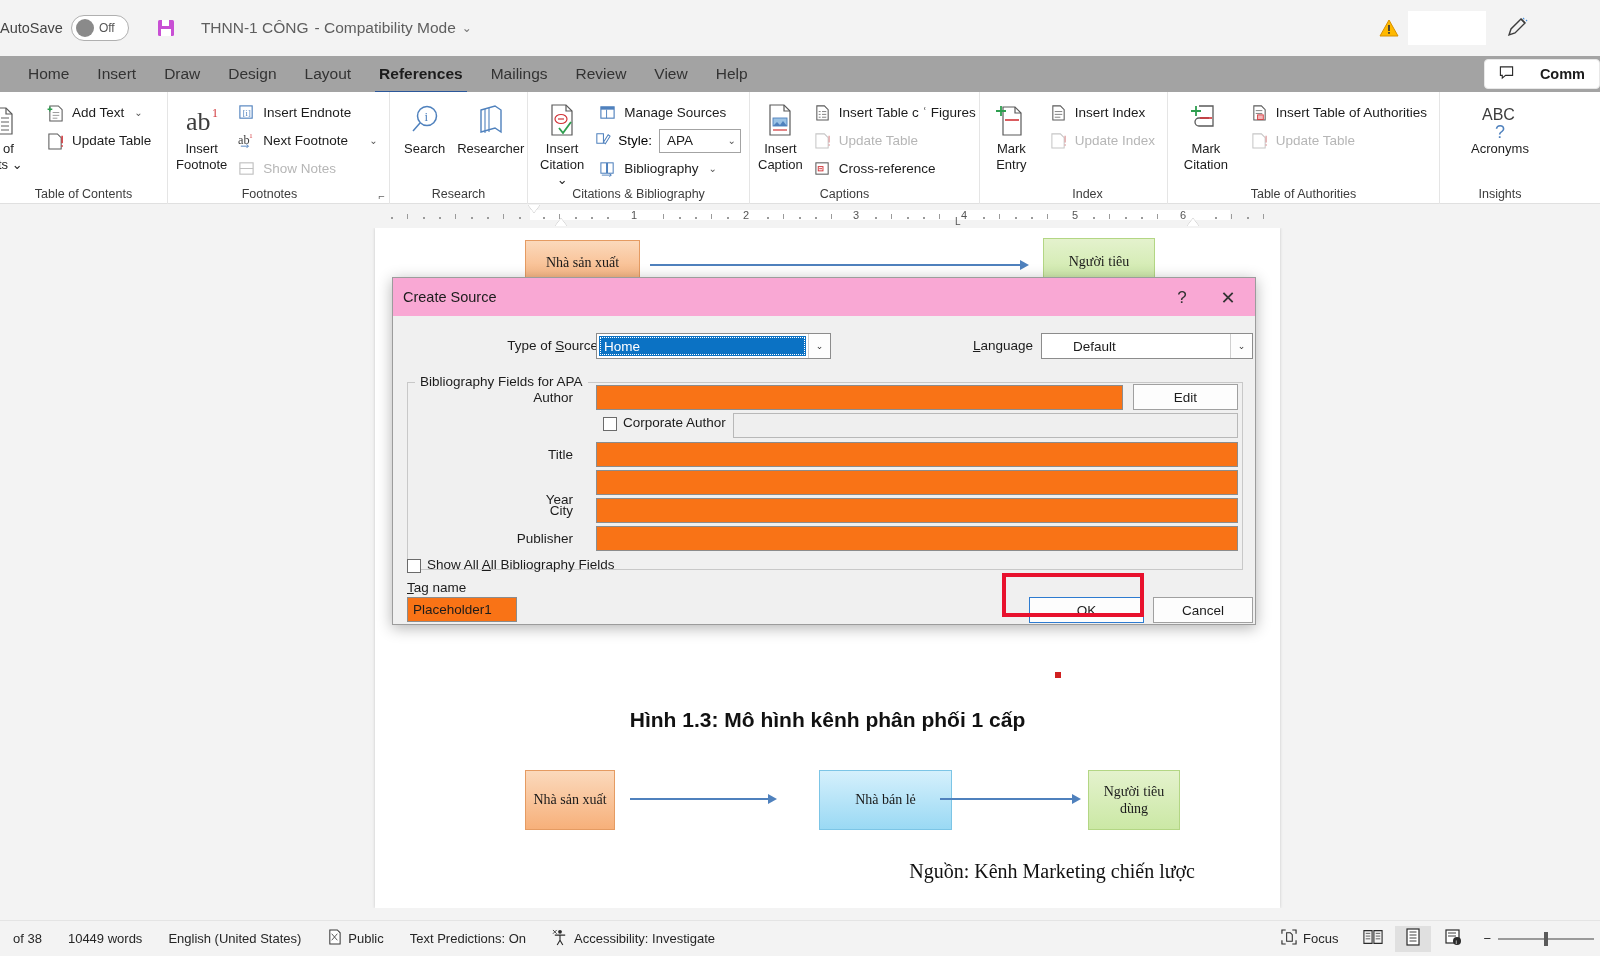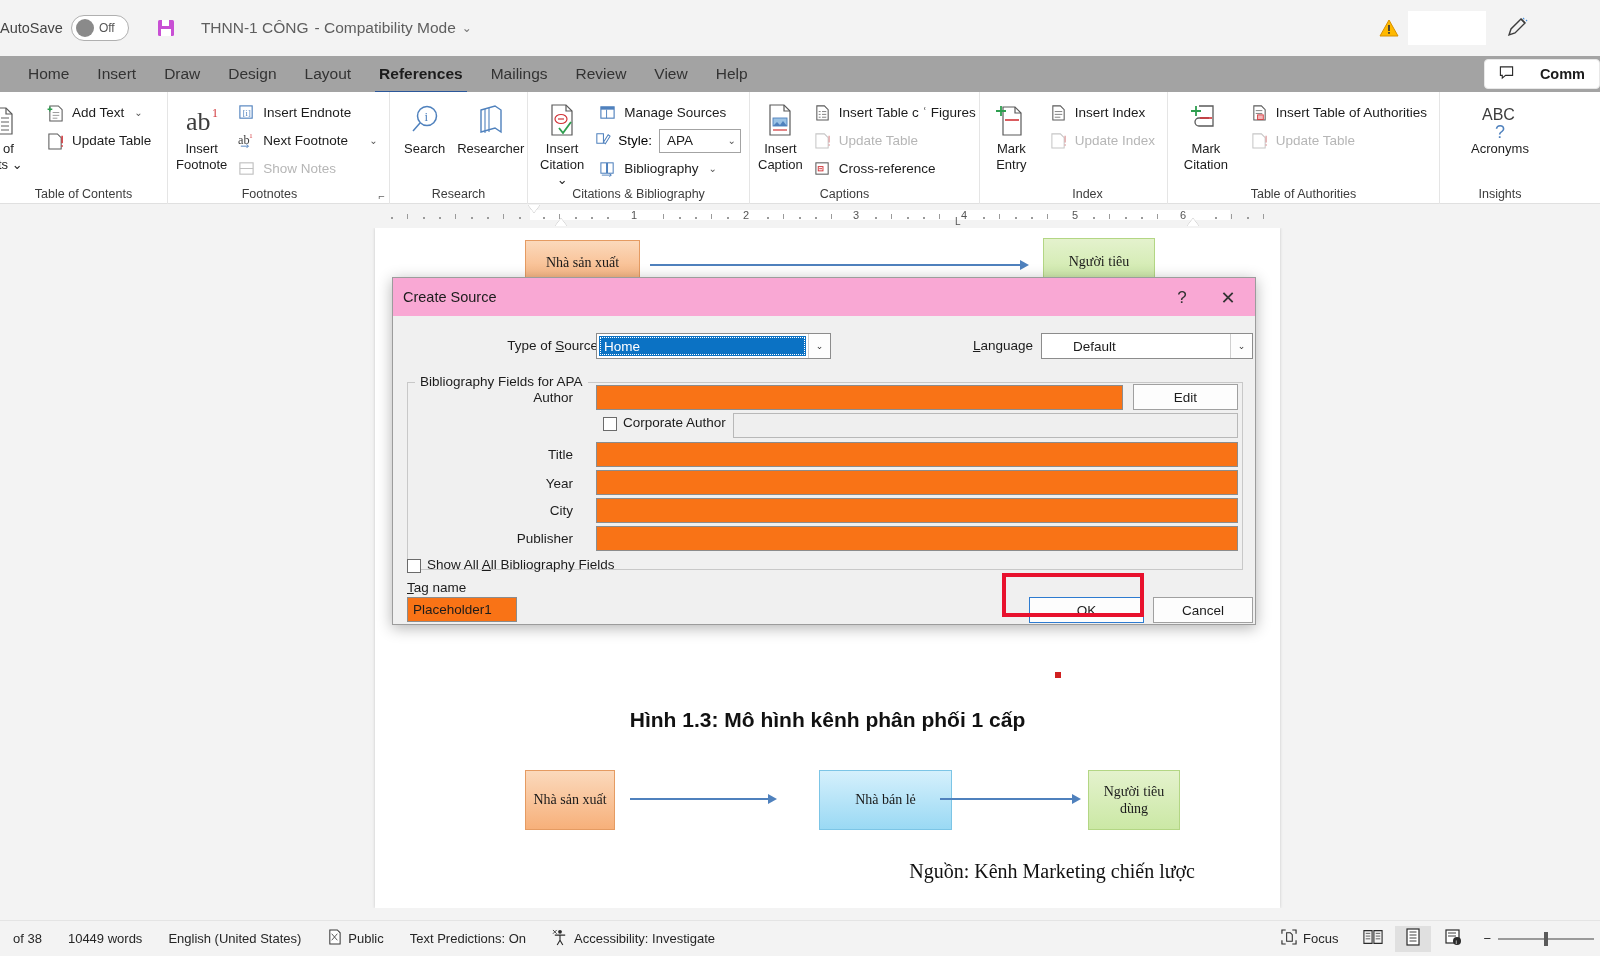--- a/index.html
+++ b/index.html
@@ -862,21 +862,21 @@
       <div class="txtfield" style="left:203px; top:69px; width:527px;"></div>
       <div class="btn" style="left:740px; top:68px; width:105px;">Edit</div>
 
       <div class="cbx" style="left:210px; top:101px;"></div>
       <div class="cbx-lbl" style="left:230px; top:99px;">Corporate Author</div>
       <div class="txtfield grey" style="left:340px; top:97px; width:505px;"></div>
 
       <div class="lbl" style="left:90px; top:131px; width:90px;">Title</div>
       <div class="txtfield" style="left:203px; top:126px; width:642px;"></div>
 
-      <div class="lbl" style="left:90px; top:160px; width:90px;">Year</div>
+      <div class="lbl" style="left:90px; top:176px; width:90px;">Year</div>
       <div class="txtfield" style="left:203px; top:154px; width:642px;"></div>
 
       <div class="lbl" style="left:90px; top:187px; width:90px;">City</div>
       <div class="txtfield" style="left:203px; top:182px; width:642px;"></div>
 
       <div class="lbl" style="left:90px; top:215px; width:90px;">Publisher</div>
       <div class="txtfield" style="left:203px; top:210px; width:642px;"></div>
 
       <div class="cbx" style="left:14px; top:243px;"></div>
       <div class="cbx-lbl" style="left:34px; top:241px;">

